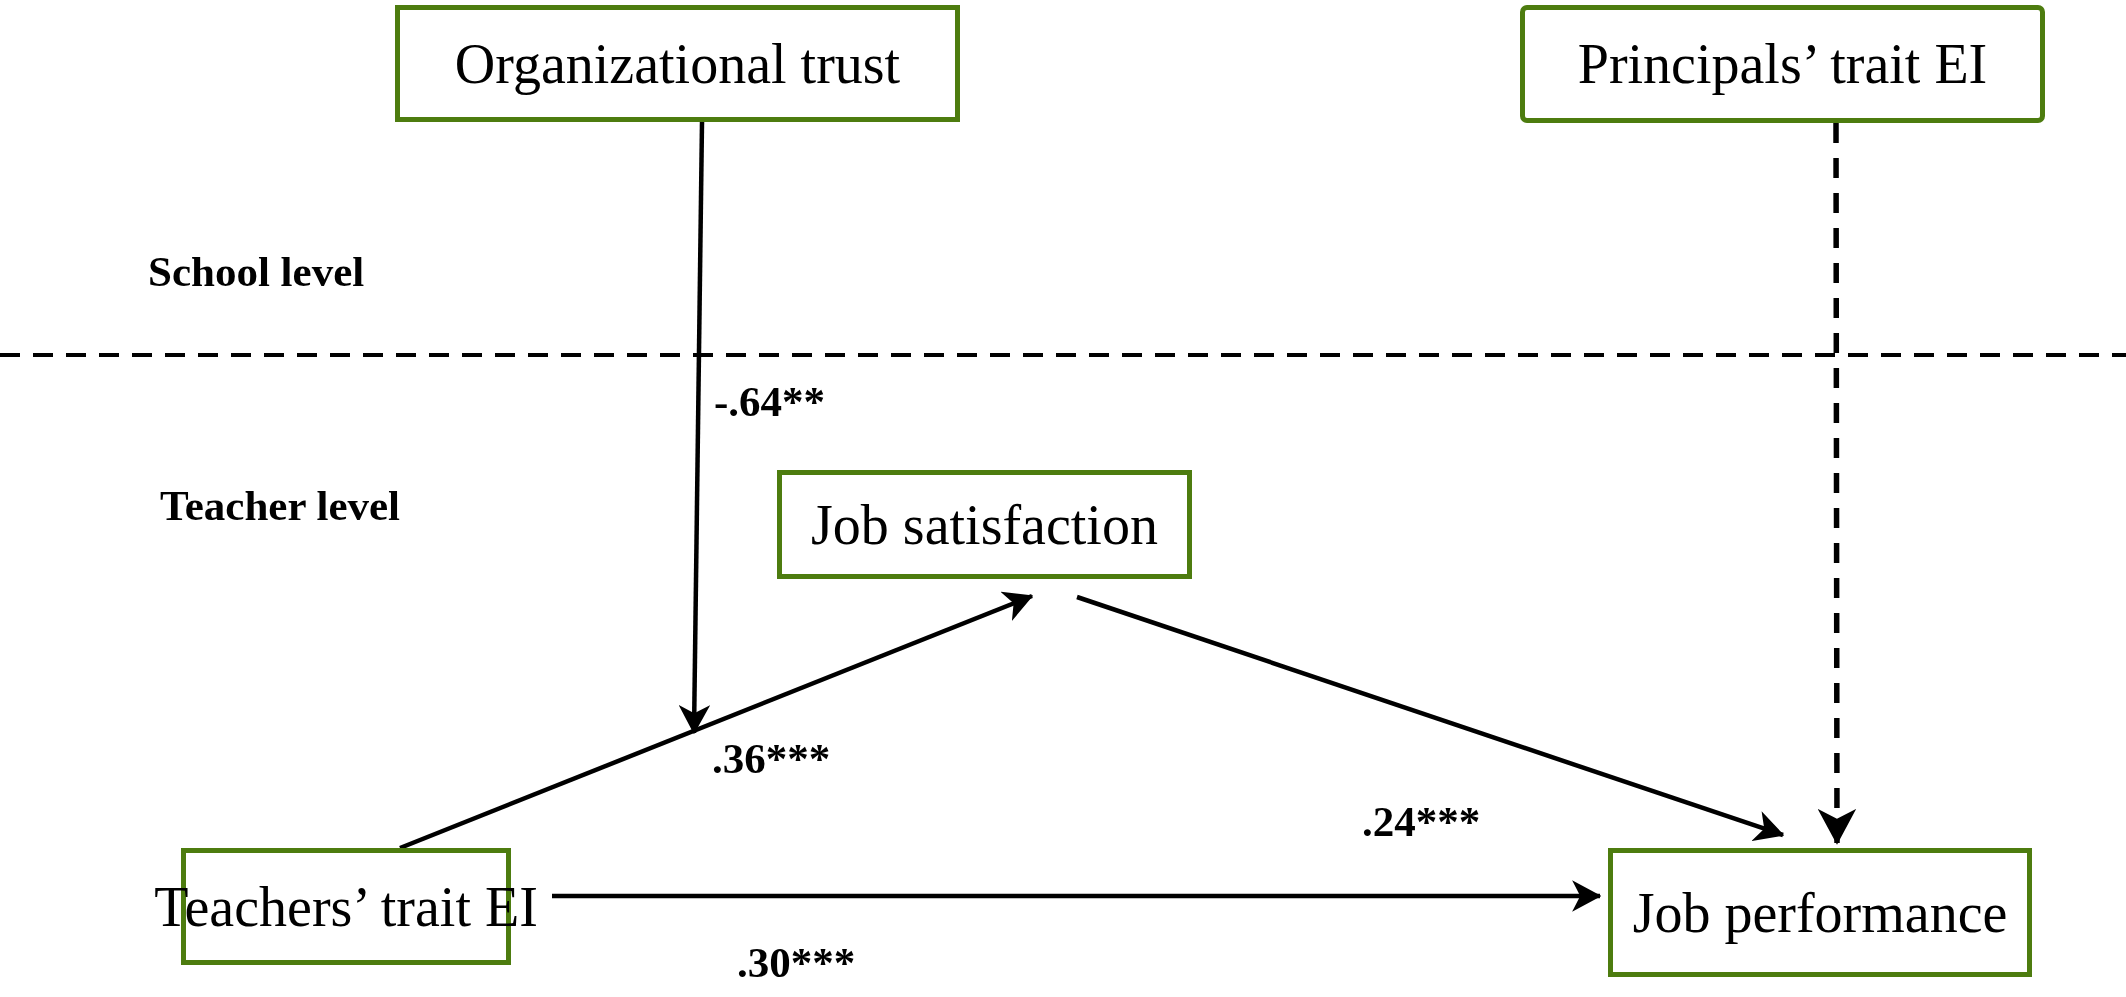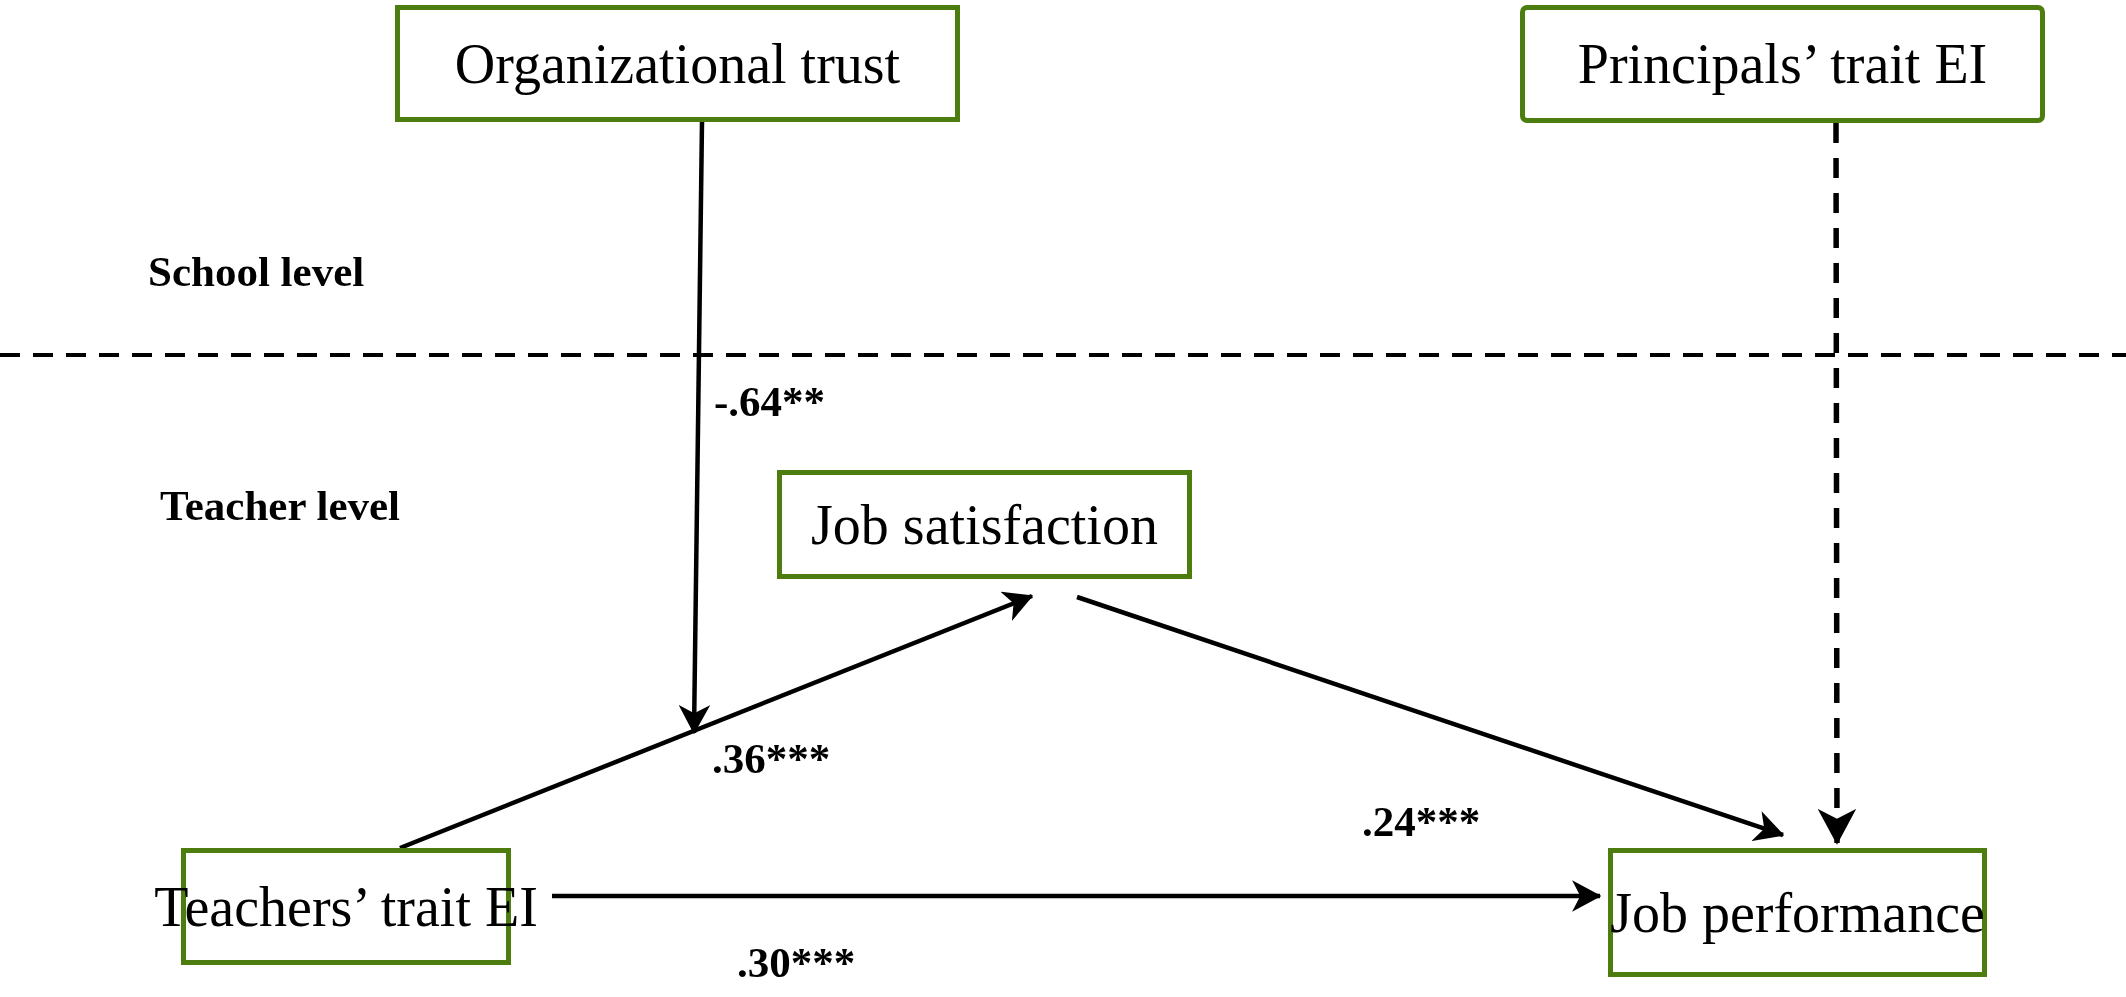--- a/index.html
+++ b/index.html
@@ -41,21 +41,21 @@
     font-size: 43px;
     line-height: 1;
     white-space: nowrap;
     font-weight: bold;
   }
   
   #box-org-trust      { left: 395px;  top: 5px;   width: 565px; height: 117px; }
   #box-principals-ei  { left: 1520px; top: 5px;   width: 525px; height: 118px; border-radius: 7px; }
   #box-job-sat        { left: 777px;  top: 470px; width: 415px; height: 109px; }
   #box-teachers-ei    { left: 153px;  top: 848px; width: 330px; height: 117px; margin-left: 28px; }
-  #box-job-perf       { left: 1608px; top: 848px; width: 379px; height: 129px; }
+  #box-job-perf       { left: 1608px; top: 848px; width: 424px; height: 129px; }
   
   #lbl-school  { left: 148px; top: 250px; }
   #lbl-teacher { left: 160px; top: 484px; }
   #coef-trust  { left: 714px;  top: 380px; }
   #coef-36     { left: 712px;  top: 737px; }
   #coef-24     { left: 1362px; top: 764px; margin-top: 36px; }
   #coef-30     { left: 737px;  top: 941px; }
 </style>
 </head>
 <body>

